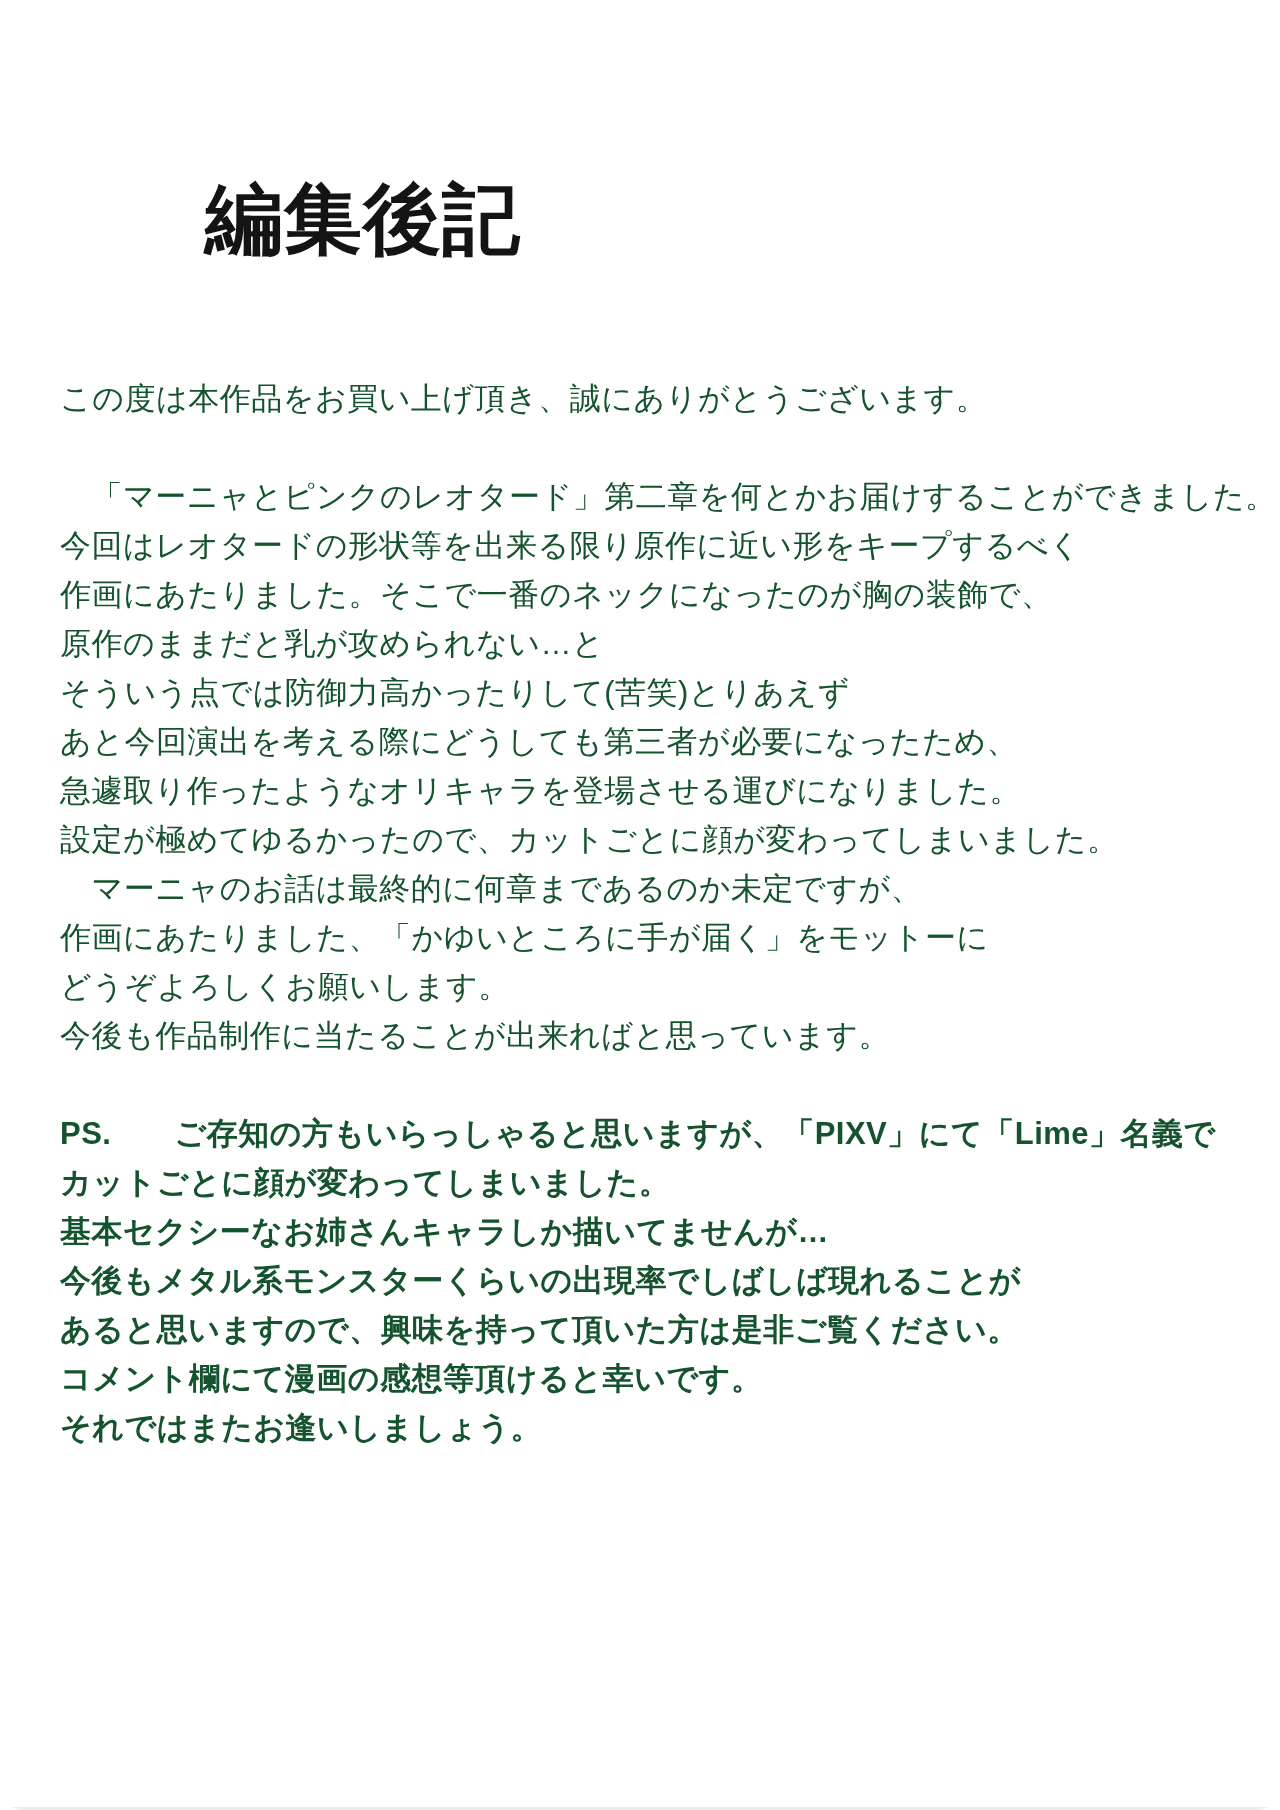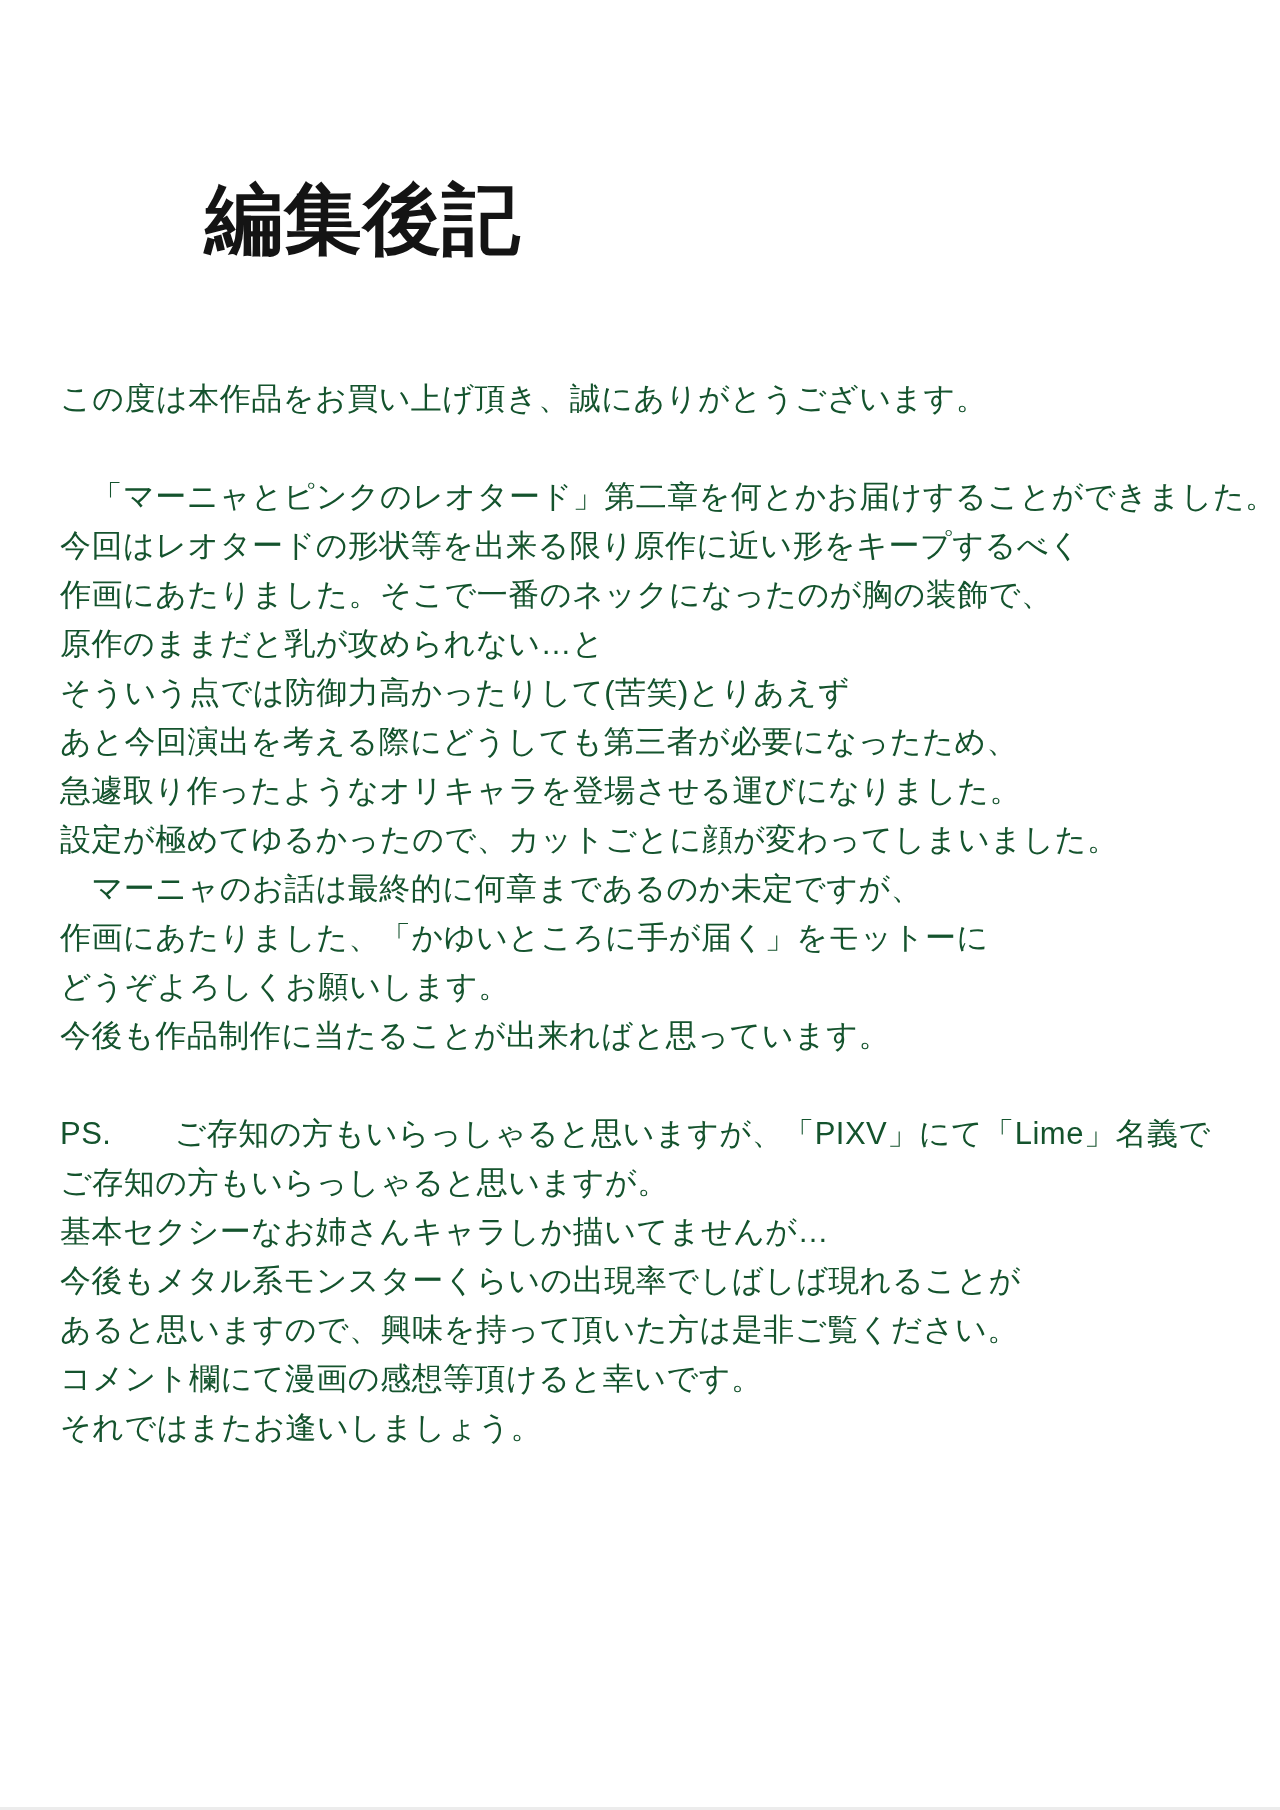--- a/index.html
+++ b/index.html
@@ -8,20 +8,21 @@
     background: #ffffff;
   }
   .page {
     position: relative;
     width: 1280px;
     height: 1810px;
     background: #ffffff;
     overflow: hidden;
     font-family: "Liberation Sans", "DejaVu Sans", sans-serif;
     color: #1c1c1c;
+    border-radius: 23px;
   }
   .title {
     position: absolute;
     top: 180px;
     left: 205px;
     margin: 0;
     font-size: 78px;
     line-height: 1;
     font-weight: 900;
     letter-spacing: 1px;
@@ -31,20 +32,21 @@
     position: absolute;
     top: 374px;
     left: 60px;
     right: 30px;
   }
   .paragraph {
     margin: 0 0 49px 0;
   }
   .paragraph:last-child {
     margin-bottom: 18px;
+    font-weight: bold;
   }
   .line {
     font-size: 31px;
     line-height: 49px;
     letter-spacing: 0.5px;
     white-space: pre;
     color: #14532d;
   }
   .page-edge {
     position: absolute;
@@ -73,21 +75,21 @@
         <div class="line">あと今回演出を考える際にどうしても第三者が必要になったため、</div>
         <div class="line">急遽取り作ったようなオリキャラを登場させる運びになりました。</div>
         <div class="line">設定が極めてゆるかったので、カットごとに顔が変わってしまいました。</div>
         <div class="line">　マーニャのお話は最終的に何章まであるのか未定ですが、</div>
         <div class="line">作画にあたりました、「かゆいところに手が届く」をモットーに</div>
         <div class="line">どうぞよろしくお願いします。</div>
         <div class="line">今後も作品制作に当たることが出来ればと思っています。</div>
       </div>
       <div class="paragraph">
         <div class="line">PS.　　ご存知の方もいらっしゃると思いますが、「PIXV」にて「Lime」名義で</div>
-        <div class="line">ご存知の方もいらっしゃると思いますが。</div>
+        <div class="line">カットごとに顔が変わってしまいました。</div>
         <div class="line">基本セクシーなお姉さんキャラしか描いてませんが…</div>
         <div class="line">今後もメタル系モンスターくらいの出現率でしばしば現れることが</div>
         <div class="line">あると思いますので、興味を持って頂いた方は是非ご覧ください。</div>
         <div class="line">コメント欄にて漫画の感想等頂けると幸いです。</div>
         <div class="line">それではまたお逢いしましょう。</div>
       </div>
     </div>
   <div class="page-edge"></div>
 </div>
 

